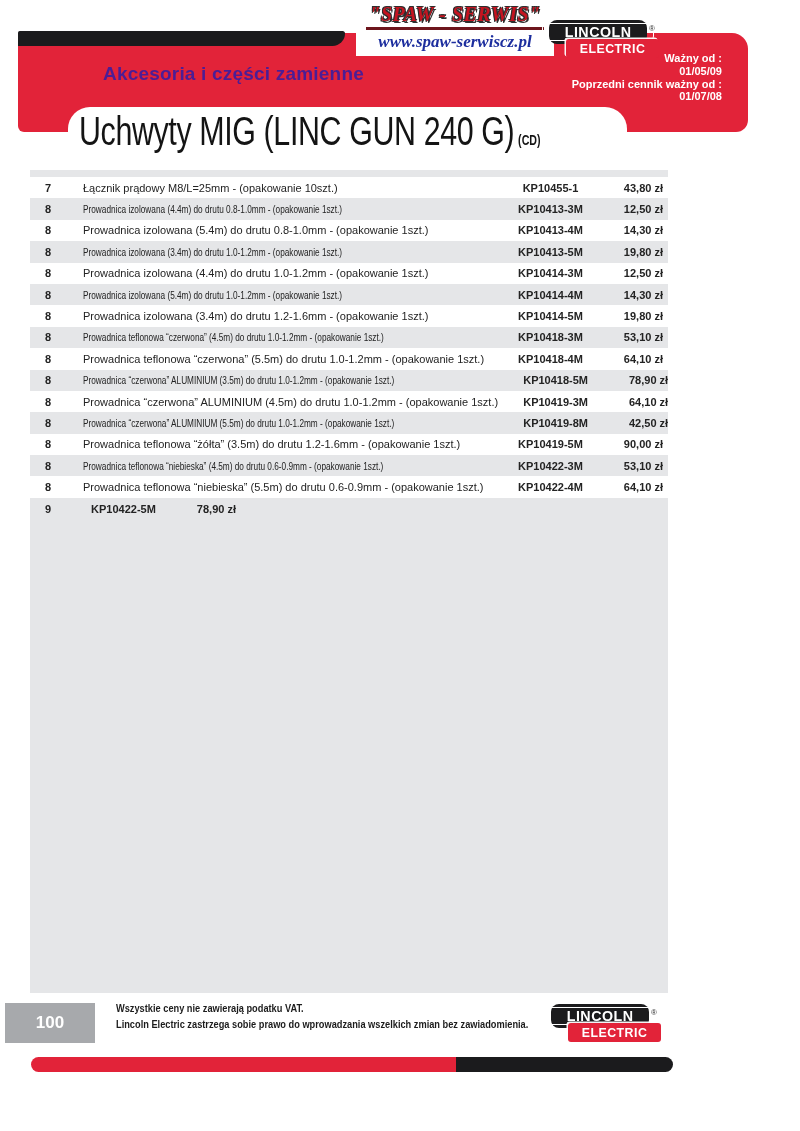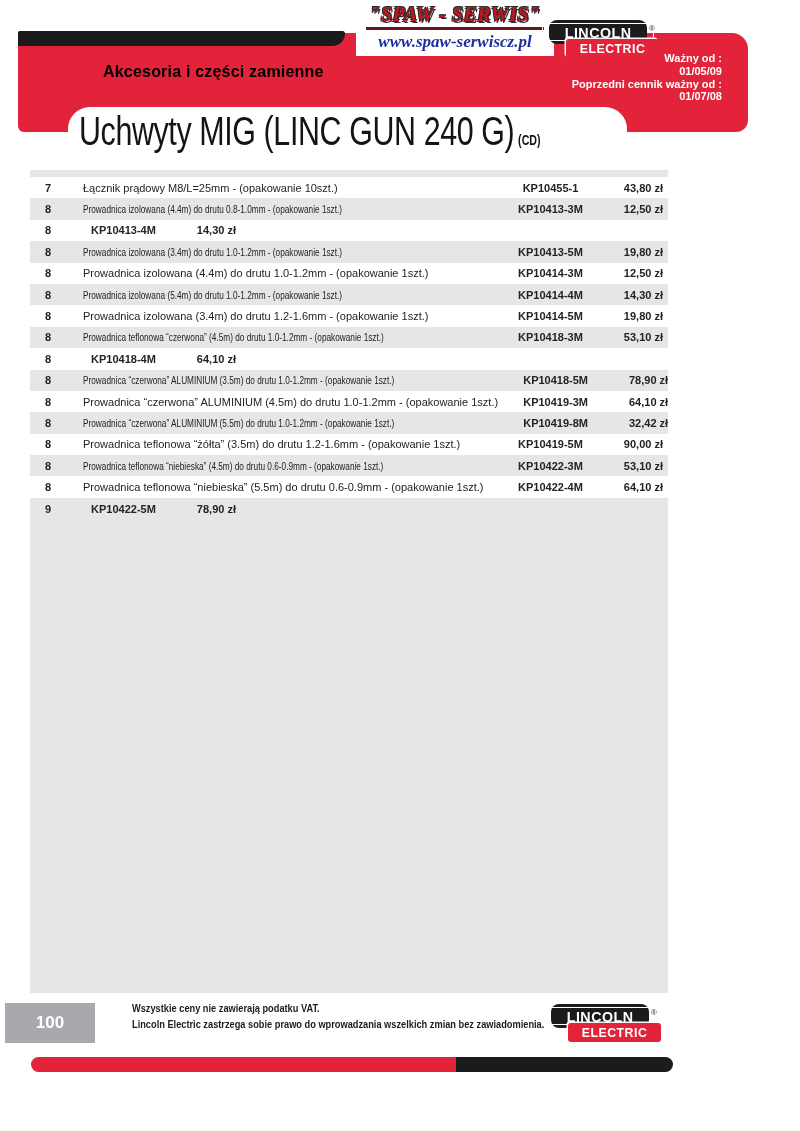--- a/index.html
+++ b/index.html
@@ -23,21 +23,21 @@
   .black-bar{
     position:absolute;left:18px;top:31px;width:327px;height:15px;
     background:var(--bar-black);border-radius:2px 3px 15px 0;z-index:3;
   }
   .white-title-box{
     position:absolute;left:68px;top:107px;width:559px;height:62px;
     background:#fff;border-radius:22px 22px 0 0;z-index:2;
   }
   .banner-title{
     position:absolute;left:103px;top:63px;z-index:4;
-    color:#000000;font-size:16px;font-weight:bold;letter-spacing:.2px;white-space:nowrap;
+    color:#4c1d95;font-size:19px;font-weight:bold;letter-spacing:.2px;white-space:nowrap;
   }
   .validity{
     position:absolute;right:78px;top:52px;z-index:4;text-align:right;
     color:#fff;font-size:11px;font-weight:bold;line-height:12.8px;white-space:nowrap;
   }
   .page-title{position:absolute;left:79px;top:109px;z-index:3;white-space:nowrap;}
   .page-title-inner{
     display:inline-block;transform:scaleX(.76);transform-origin:left bottom;
     font-size:40px;line-height:44px;color:#141414;letter-spacing:-.5px;
   }
@@ -56,21 +56,21 @@
   .spaw-rule{width:178px;height:3px;background:#6d151c;margin-top:1px;}
   .spaw-url{font-size:17px;font-weight:bold;font-style:italic;color:#1d2e9e;margin-top:2px;white-space:nowrap;}
   
   .linc{position:absolute;z-index:6;width:115px;height:40px;}
   .linc-black{
     position:absolute;left:0;top:0;width:98px;height:24px;background:var(--bar-black);
     border-radius:8px;display:flex;align-items:center;justify-content:center;
   }
   .linc-black-inner{
     border:1.5px solid #fff;border-radius:5px;height:18px;padding:0 20px;
-    display:flex;align-items:center;justify-content:center;
+    display:flex;align-items:flex-end;justify-content:center;
   }
   .linc-name{color:#fff;font-weight:bold;font-size:15px;letter-spacing:.5px;transform:scaleX(.95);white-space:nowrap;}
   .linc-reg{position:absolute;left:100px;top:4px;font-size:8px;color:#2e2e2e;}
   .linc-red{
     position:absolute;left:17px;top:19px;width:93px;height:19px;background:var(--brand-red);
     border-radius:3px;display:flex;align-items:center;justify-content:center;
     box-shadow:-1.5px -1.5px 0 rgba(255,255,255,.95);
   }
   .linc-sub{color:#fff;font-weight:bold;font-size:13px;letter-spacing:.5px;transform:scaleX(.95);white-space:nowrap;}
   .linc-header{left:549px;top:20px;}
@@ -88,21 +88,21 @@
   .c-price{width:60px;padding-right:5px;text-align:right;font-weight:bold;flex:none;white-space:nowrap;}
   .gray-tail{height:474px;background:var(--row-gray);}
   
   .page-num-box{
     position:absolute;left:5px;top:1003px;width:90px;height:40px;background:var(--page-box-gray);
     display:flex;align-items:center;justify-content:center;
     color:#fff;font-size:17px;font-weight:bold;
   }
   .footer-notes{
     position:absolute;left:116px;top:1001px;font-size:10.5px;font-weight:bold;
-    color:#1c1c1c;line-height:15.5px;margin-left:16px;
+    color:#1c1c1c;line-height:15.5px;
   }
   .footer-notes div{transform:scaleX(.88);transform-origin:left center;white-space:nowrap;}
   .footer-bar{
     position:absolute;left:31px;top:1057px;width:642px;height:15px;
     border-radius:8px;overflow:hidden;display:flex;
   }
   .bar-red{width:425px;background:var(--brand-red);}
   .bar-black{flex:1;background:var(--bar-black);}
 </style>
 </head>
@@ -155,20 +155,21 @@
     <div class="c-price">43,80 zł</div>
   </div>
       <div class="trow alt">
     <div class="c-no">8</div>
     <div class="c-desc"><span>Prowadnica izolowana (4.4m) do drutu 0.8-1.0mm - (opakowanie 1szt.)</span></div>
     <div class="c-part">KP10413-3M</div>
     <div class="c-price">12,50 zł</div>
   </div>
       <div class="trow">
     <div class="c-no">8</div>
+    <div class="c-desc"><span>Prowadnica izolowana (5.4m) do drutu 0.8-1.0mm - (opakowanie 1szt.)</span></div>
     <div class="c-part">KP10413-4M</div>
     <div class="c-price">14,30 zł</div>
   </div>
       <div class="trow alt">
     <div class="c-no">8</div>
     <div class="c-desc"><span>Prowadnica izolowana (3.4m) do drutu 1.0-1.2mm - (opakowanie 1szt.)</span></div>
     <div class="c-part">KP10413-5M</div>
     <div class="c-price">19,80 zł</div>
   </div>
       <div class="trow">
@@ -190,40 +191,41 @@
     <div class="c-price">19,80 zł</div>
   </div>
       <div class="trow alt">
     <div class="c-no">8</div>
     <div class="c-desc"><span>Prowadnica teflonowa “czerwona” (4.5m) do drutu 1.0-1.2mm - (opakowanie 1szt.)</span></div>
     <div class="c-part">KP10418-3M</div>
     <div class="c-price">53,10 zł</div>
   </div>
       <div class="trow">
     <div class="c-no">8</div>
+    <div class="c-desc"><span>Prowadnica teflonowa “czerwona” (5.5m) do drutu 1.0-1.2mm - (opakowanie 1szt.)</span></div>
     <div class="c-part">KP10418-4M</div>
     <div class="c-price">64,10 zł</div>
   </div>
       <div class="trow alt">
     <div class="c-no">8</div>
     <div class="c-desc"><span>Prowadnica “czerwona” ALUMINIUM (3.5m) do drutu 1.0-1.2mm - (opakowanie 1szt.)</span></div>
     <div class="c-part">KP10418-5M</div>
     <div class="c-price">78,90 zł</div>
   </div>
       <div class="trow">
     <div class="c-no">8</div>
     <div class="c-desc"><span>Prowadnica “czerwona” ALUMINIUM (4.5m) do drutu 1.0-1.2mm - (opakowanie 1szt.)</span></div>
     <div class="c-part">KP10419-3M</div>
     <div class="c-price">64,10 zł</div>
   </div>
       <div class="trow alt">
     <div class="c-no">8</div>
     <div class="c-desc"><span>Prowadnica “czerwona” ALUMINIUM (5.5m) do drutu 1.0-1.2mm - (opakowanie 1szt.)</span></div>
     <div class="c-part">KP10419-8M</div>
-    <div class="c-price">32,42 zł</div>
+    <div class="c-price">42,50 zł</div>
   </div>
       <div class="trow">
     <div class="c-no">8</div>
     <div class="c-desc"><span>Prowadnica teflonowa “żółta” (3.5m) do drutu 1.2-1.6mm - (opakowanie 1szt.)</span></div>
     <div class="c-part">KP10419-5M</div>
     <div class="c-price">90,00 zł</div>
   </div>
       <div class="trow alt">
     <div class="c-no">8</div>
     <div class="c-desc"><span>Prowadnica teflonowa “niebieska” (4.5m) do drutu 0.6-0.9mm - (opakowanie 1szt.)</span></div>

